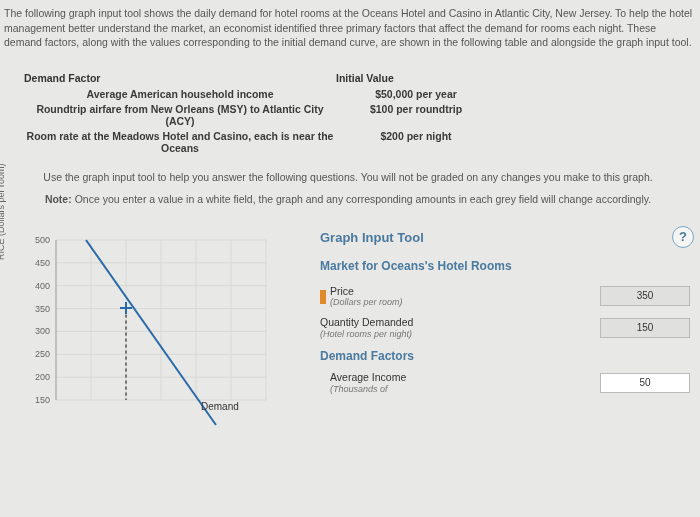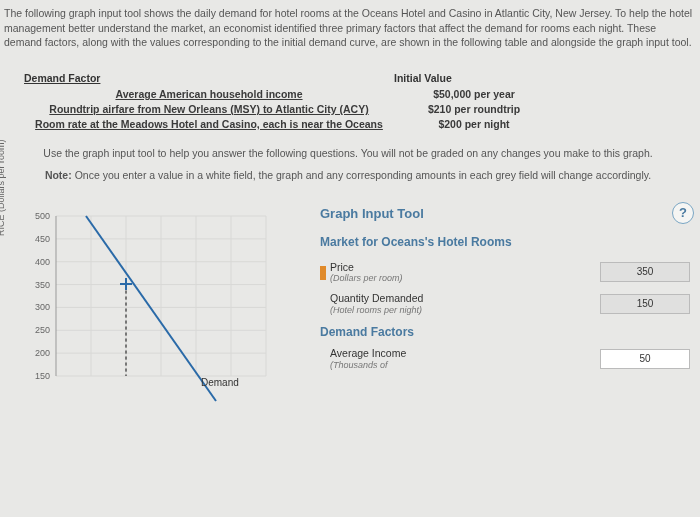--- a/index.html
+++ b/index.html
@@ -27,21 +27,21 @@
     color: #333;
     margin-bottom: 4px;
   }
   .factor-row {
     display: flex;
     font-weight: bold;
     color: #3a3a3a;
     margin-bottom: 3px;
     text-align: center;
   }
-  .col-factor { width: 370px; text-decoration: underline; }
+  .col-factor { width: 312px; }
   .col-value { width: 160px; }
   .instructions {
     padding: 6px 4px 0 0;
     line-height: 1.5;
     color: #555;
     text-align: center;
   }
   .instructions .note { margin-top: 6px; }
   .bottom-area {
     display: flex;
@@ -145,21 +145,21 @@
   <div class="factor-header">
     <div class="col-factor">Demand Factor</div>
     <div class="col-value">Initial Value</div>
   </div>
   <div class="factor-row">
     <div class="col-factor">Average American household income</div>
     <div class="col-value">$50,000 per year</div>
   </div>
   <div class="factor-row">
     <div class="col-factor">Roundtrip airfare from New Orleans (MSY) to Atlantic City (ACY)</div>
-    <div class="col-value">$210 per roundtrip</div>
+    <div class="col-value">$100 per roundtrip</div>
   </div>
   <div class="factor-row">
     <div class="col-factor">Room rate at the Meadows Hotel and Casino, each is near the Oceans</div>
     <div class="col-value">$200 per night</div>
   </div>
 </div>
 
 <div class="instructions">
   <div>Use the graph input tool to help you answer the following questions. You will not be graded on any changes you make to this graph.</div>
   <div class="note">
@@ -219,21 +219,21 @@
     <div class="tool-row">
       <div class="handle"></div>
       <div class="lab">
         <div class="main">Price</div>
         <div class="sub">(Dollars per room)</div>
       </div>
       <div class="field grey">350</div>
     </div>
 
     <div class="tool-row">
-      <div class="lab" style="margin-left:10px">
+      <div class="lab" style="">
         <div class="main">Quantity Demanded</div>
         <div class="sub">(Hotel rooms per night)</div>
       </div>
       <div class="field grey">150</div>
     </div>
 
     <div class="section-head">Demand Factors</div>
 
     <div class="tool-row">
       <div class="lab" style="margin-left:10px">

